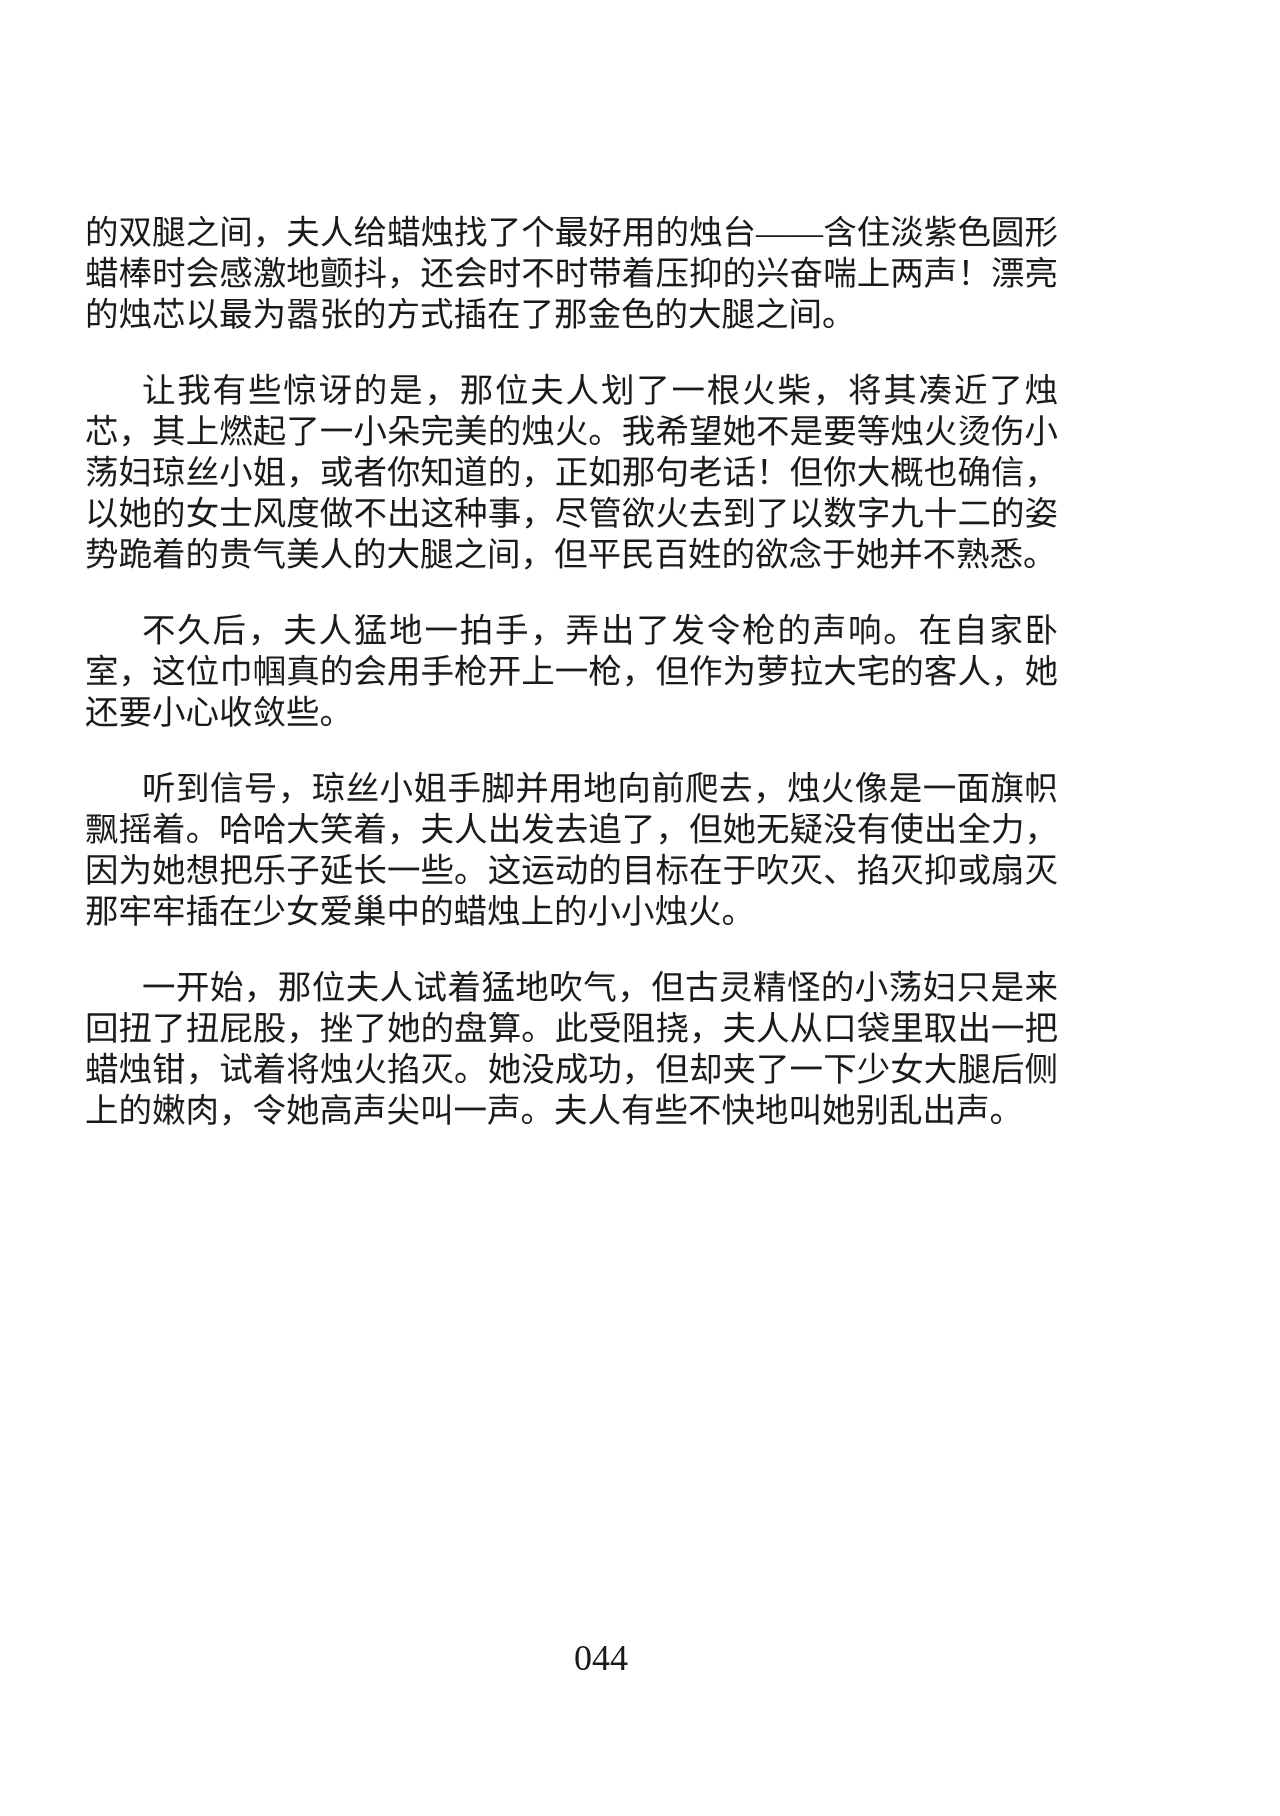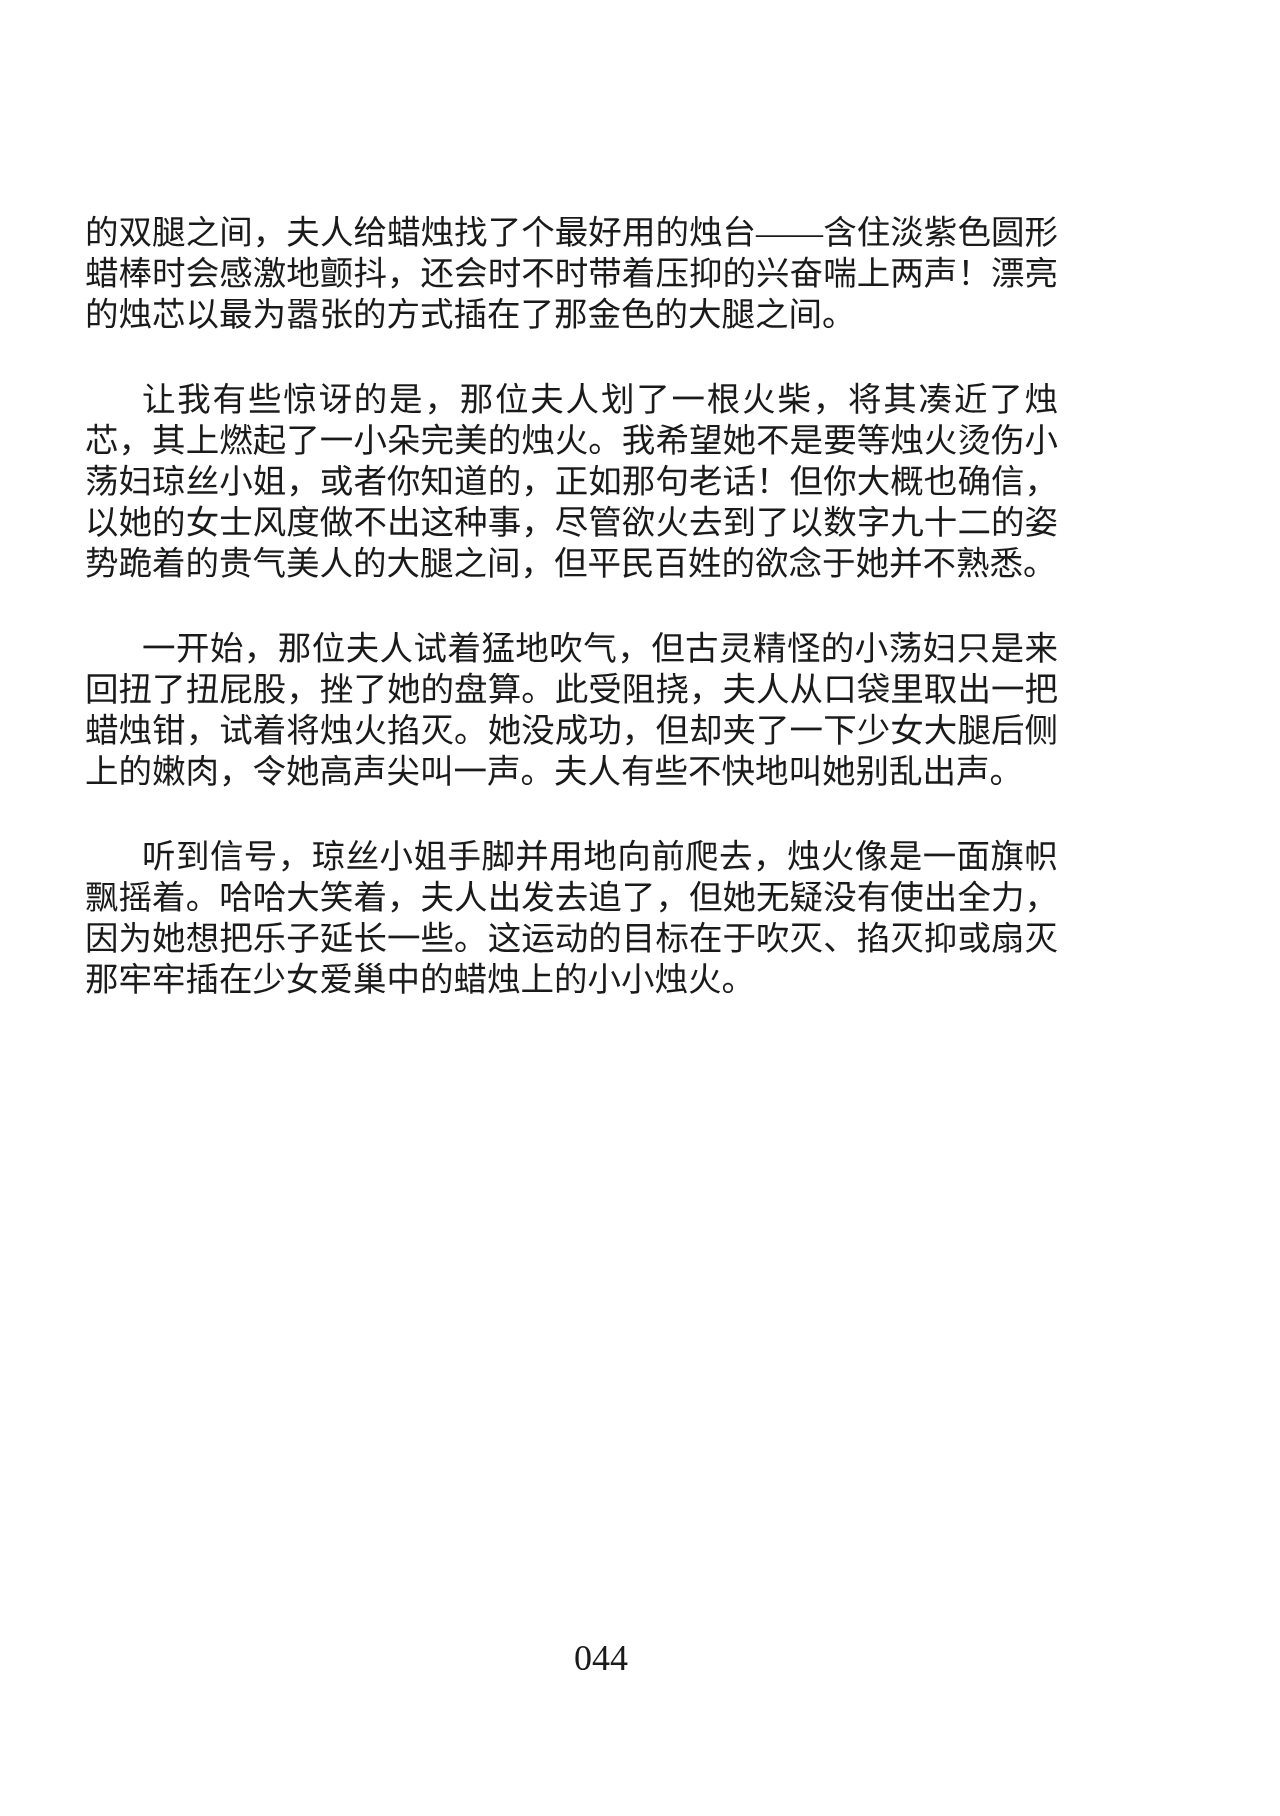--- a/index.html
+++ b/index.html
@@ -25,21 +25,21 @@
     line-height: 41px;
     color: #1a1a1a;
     text-align: justify;
     letter-spacing: 0;
   }
   .text-block p {
     margin: 0;
     padding: 0;
   }
   .text-block p + p {
-    margin-top: 44px;
+    margin-top: 35px;
   }
   .text-block p.indent {
     text-indent: 57px;
   }
   .page-number {
     position: absolute;
     top: 1638px;
     left: 601px;
     transform: translateX(-50%);
     font-size: 36px;
@@ -49,19 +49,20 @@
   }
 </style>
 </head>
 <body>
 
 <div class="page">
 
   <div class="text-block">
     <p>的双腿之间，夫人给蜡烛找了个最好用的烛台——含住淡紫色圆形蜡棒时会感激地颤抖，还会时不时带着压抑的兴奋喘上两声！漂亮的烛芯以最为嚣张的方式插在了那金色的大腿之间。</p>
     <p class="indent">让我有些惊讶的是，那位夫人划了一根火柴，将其凑近了烛芯，其上燃起了一小朵完美的烛火。我希望她不是要等烛火烫伤小荡妇琼丝小姐，或者你知道的，正如那句老话！但你大概也确信，以她的女士风度做不出这种事，尽管欲火去到了以数字九十二的姿势跪着的贵气美人的大腿之间，但平民百姓的欲念于她并不熟悉。</p>
+    <p class="indent">不久后，夫人猛地一拍手，弄出了发令枪的声响。在自家卧室，这位巾帼真的会用手枪开上一枪，但作为萝拉大宅的客人，她还要小心收敛些。</p>
+    <p class="indent">听到信号，琼丝小姐手脚并用地向前爬去，烛火像是一面旗帜飘摇着。哈哈大笑着，夫人出发去追了，但她无疑没有使出全力，因为她想把乐子延长一些。这运动的目标在于吹灭、掐灭抑或扇灭那牢牢插在少女爱巢中的蜡烛上的小小烛火。</p>
     <p class="indent">一开始，那位夫人试着猛地吹气，但古灵精怪的小荡妇只是来回扭了扭屁股，挫了她的盘算。此受阻挠，夫人从口袋里取出一把蜡烛钳，试着将烛火掐灭。她没成功，但却夹了一下少女大腿后侧上的嫩肉，令她高声尖叫一声。夫人有些不快地叫她别乱出声。</p>
-    <p class="indent">听到信号，琼丝小姐手脚并用地向前爬去，烛火像是一面旗帜飘摇着。哈哈大笑着，夫人出发去追了，但她无疑没有使出全力，因为她想把乐子延长一些。这运动的目标在于吹灭、掐灭抑或扇灭那牢牢插在少女爱巢中的蜡烛上的小小烛火。</p>
   </div>
 
   <div class="page-number">044</div>
 
 </div>
 
 </body></html>

